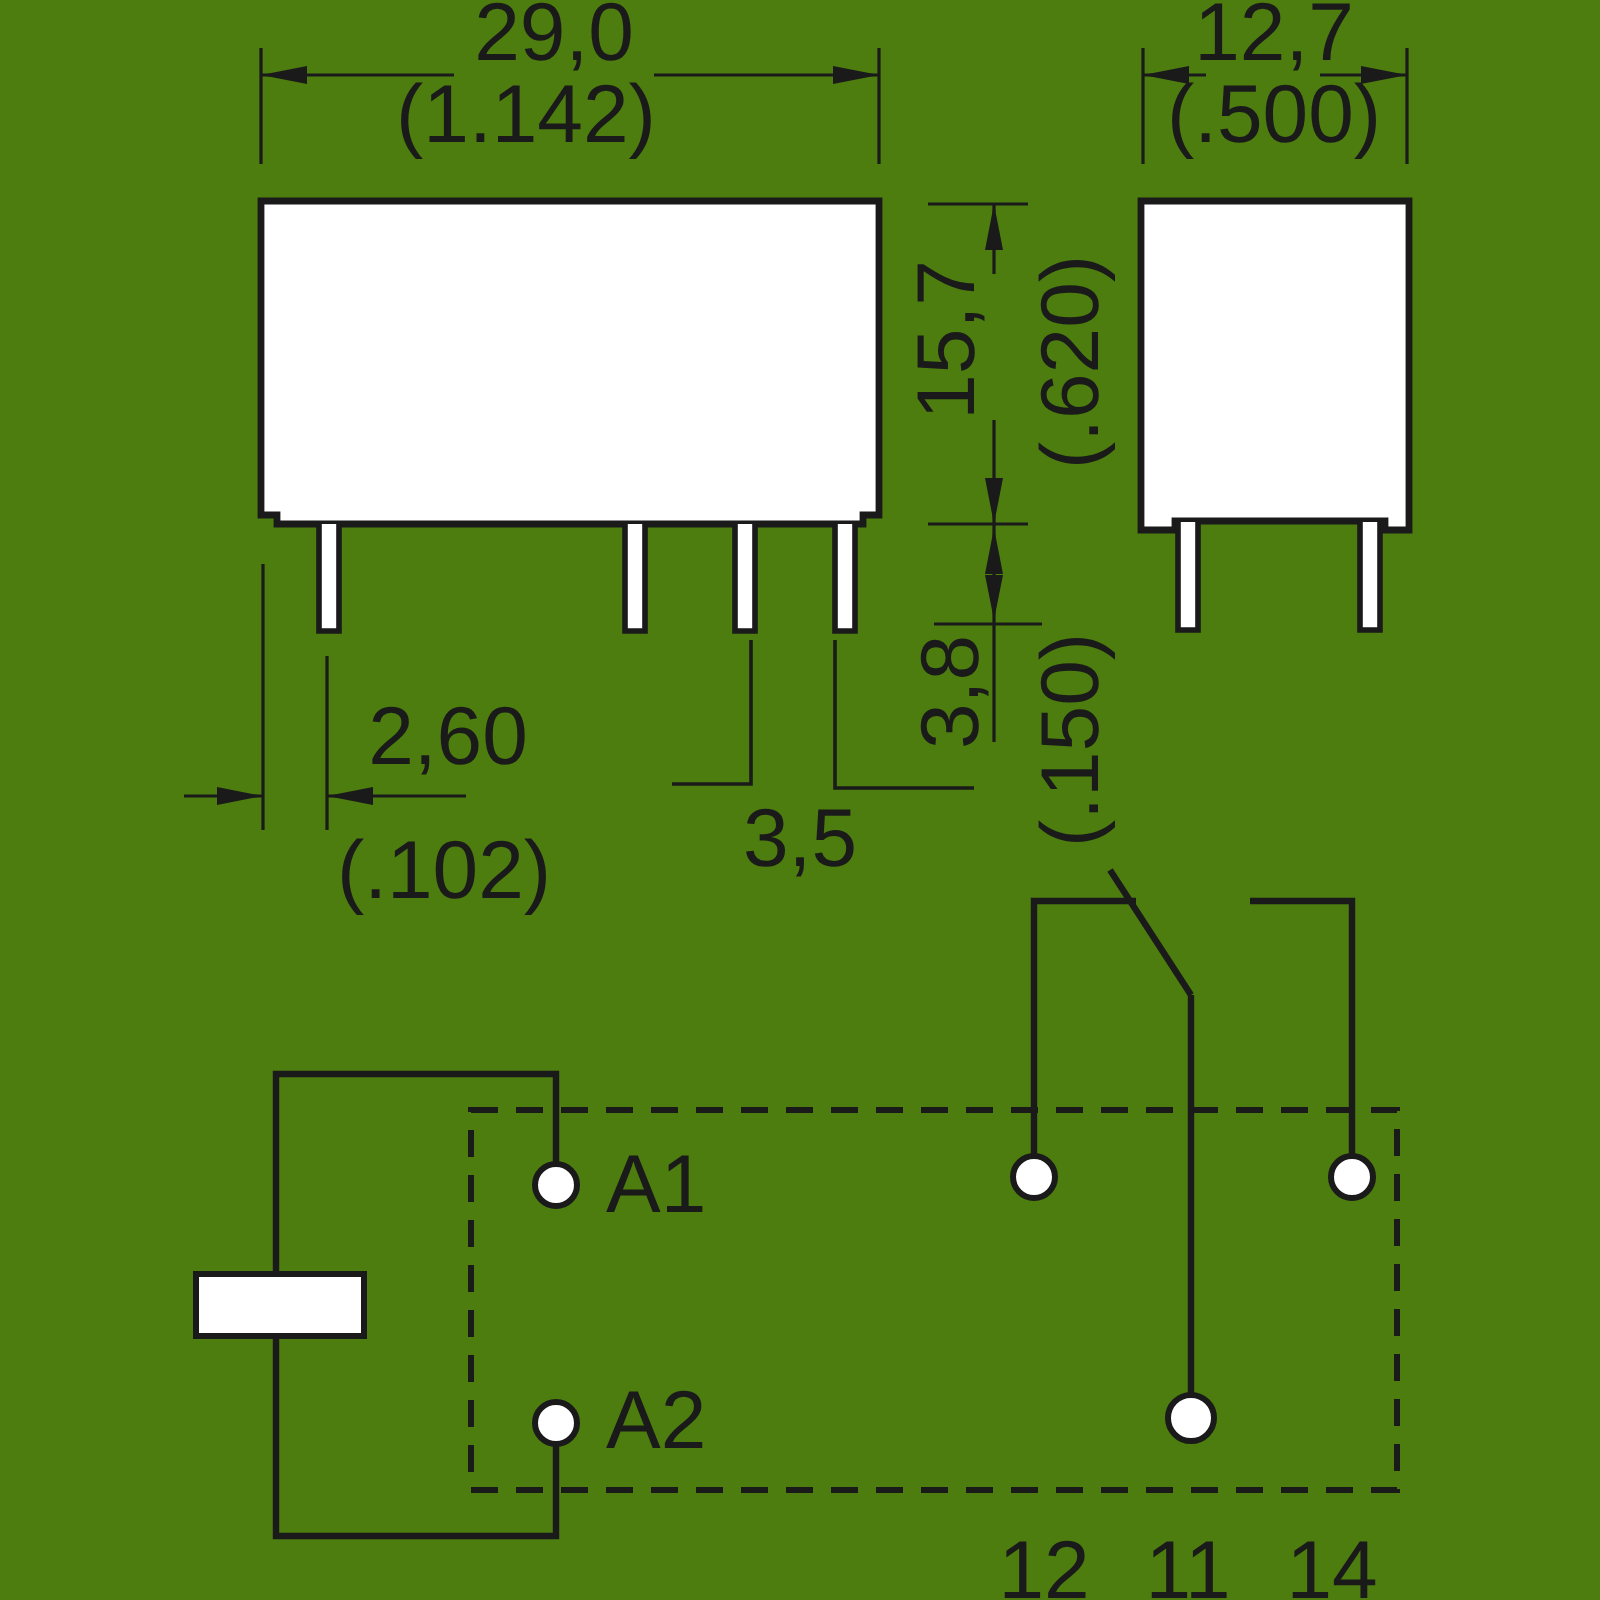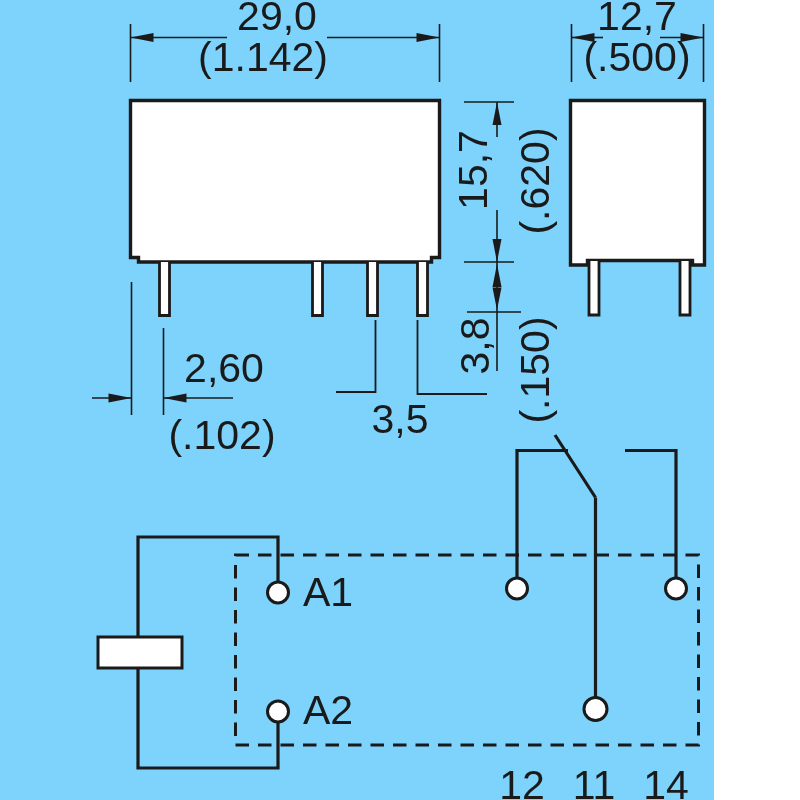--- a/index.html
+++ b/index.html
@@ -1,19 +1,19 @@
 <!DOCTYPE html>
 <html><head>
 <meta charset="utf-8">
 <style>
   html, body { margin: 0; padding: 0; background: #ffffff; }
   .canvas {
     position: relative;
-    width: 714px; height: 800px;
-    background: #7dd3fc;
+    width: 800px; height: 800px;
+    background: #4d7c0f;
     overflow: hidden;
     text-align: center;
   }
   svg text {
     font-family: "Liberation Sans", sans-serif;
     font-size: 41px;
     fill: #1a1a1a;
   }
   .body       { stroke: #1a1a1a; stroke-width: 3.4; fill: #ffffff; }
   .pin        { stroke: #1a1a1a; stroke-width: 2.8; fill: #ffffff; }

